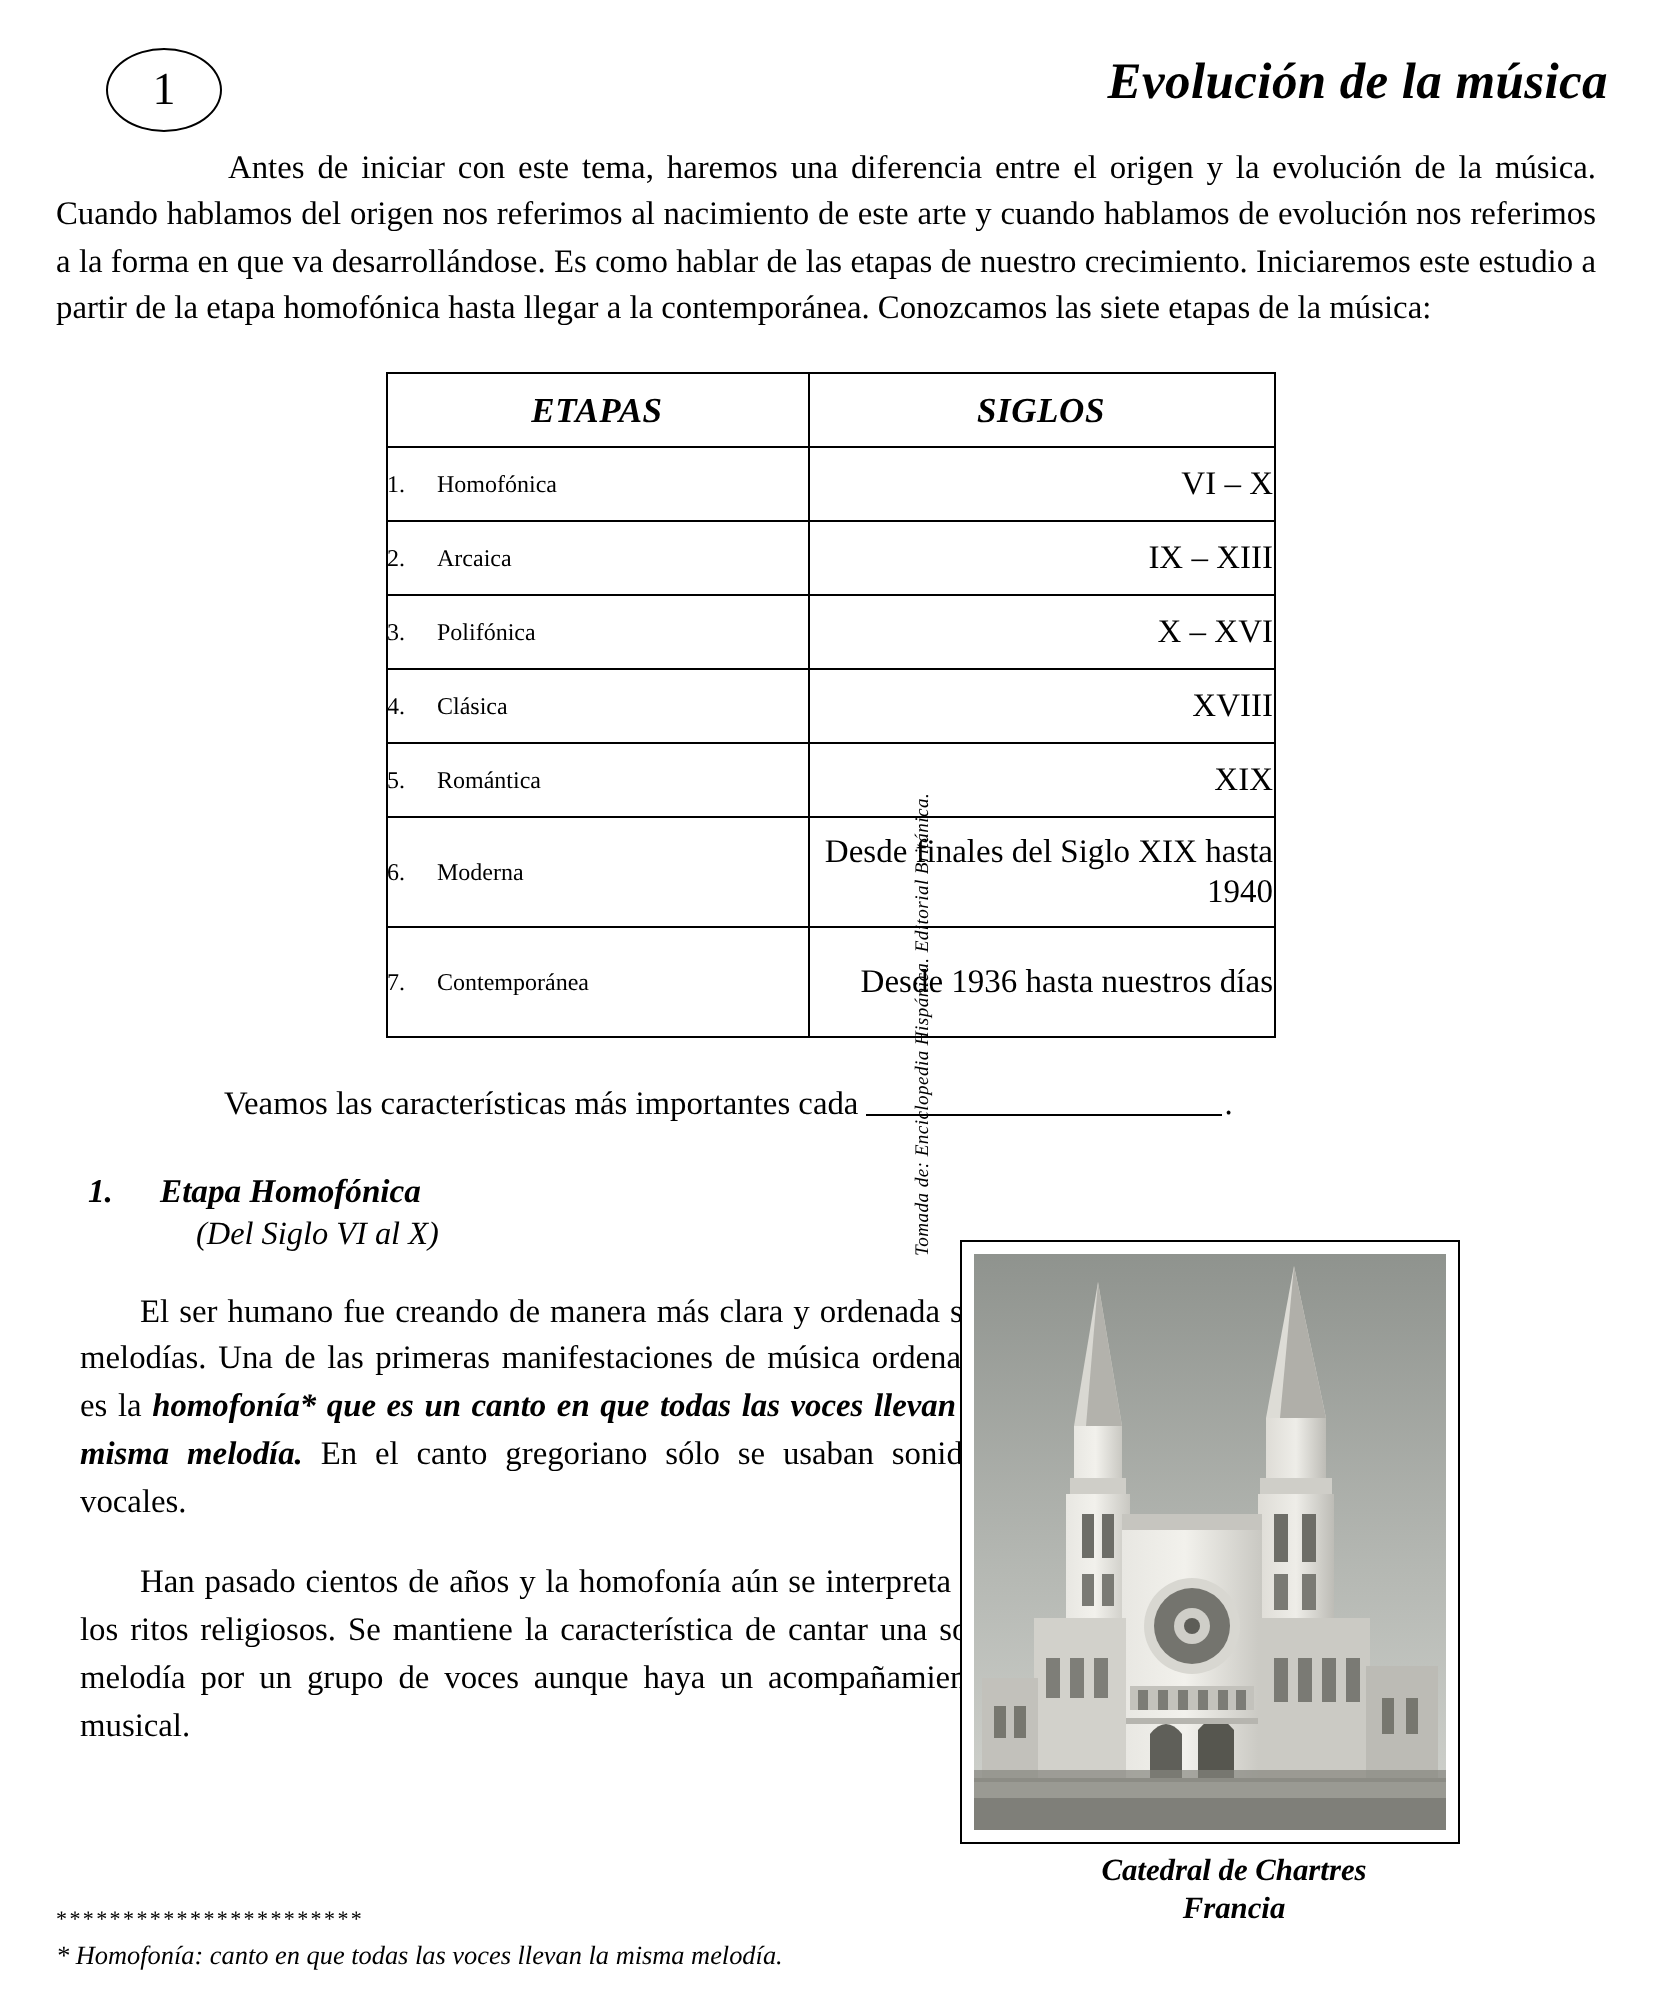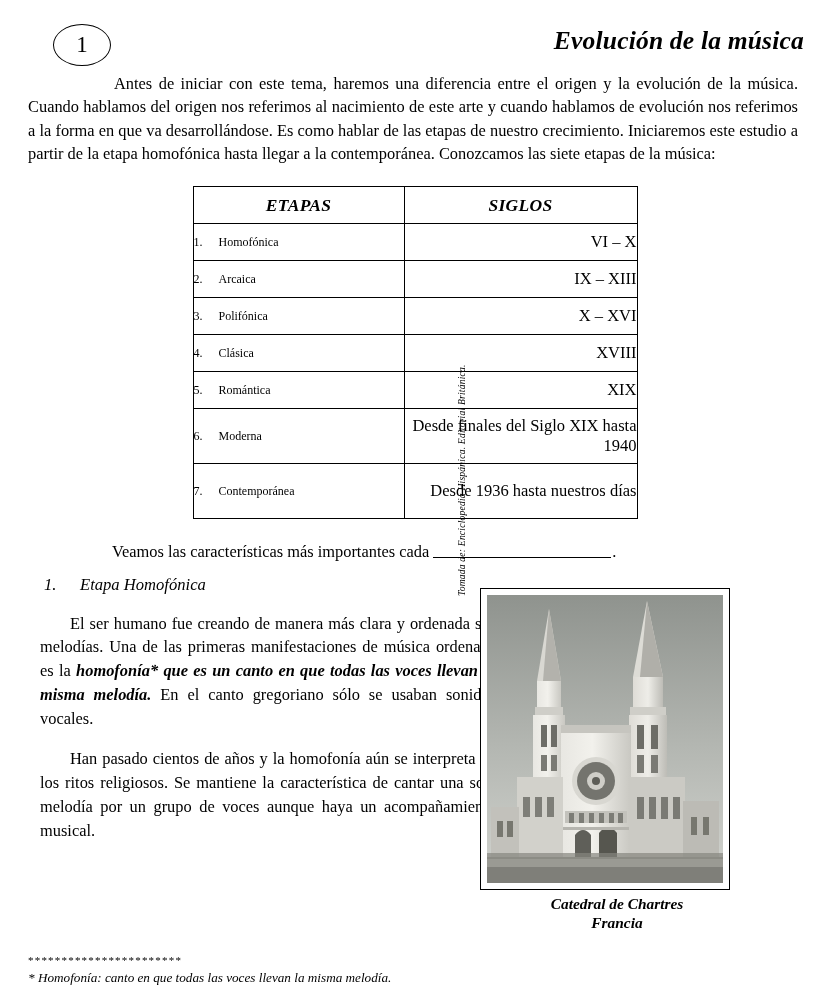--- a/index.html
+++ b/index.html
@@ -116,23 +116,23 @@
   .blank-line {
     display: inline-block;
     border-bottom: 1.3px solid #000;
     width: 178px;
     height: 13px;
     margin: 0 1px -1px 4px;
   }
 
   
   .section-head {
-    margin-top: 13px;
+    margin-top: 24px;
     font-size: 16.6px;
-    font-weight: normal;
+    font-weight: bold;
     font-style: italic;
     padding-left: 18px;
   }
   .section-head .sec-num {
     display: inline-block;
     width: 36px;
   }
   .section-sub {
     font-size: 16.2px;
     font-style: italic;
@@ -293,20 +293,21 @@
     </table>
   </div>
 
   <div class="veamos">
     <span>Veamos las características más importantes cada</span><span class="blank-line"></span><span>.</span>
   </div>
 
   <div class="section-head">
     <span class="sec-num">1.</span><span>Etapa Homofónica</span>
   </div>
+  <div class="section-sub">(Del Siglo VI al X)</div>
 
   <div class="body-area">
 
     <div class="figure">
       <div class="fig-credit">Tomada de: Enciclopedia Hispánica. Editorial Británica.</div>
       <div class="figure-frame">
         <svg class="figure-img" viewBox="0 0 236 288" preserveAspectRatio="none">
           <defs>
             <linearGradient id="sky" x1="0" y1="0" x2="0" y2="1">
               <stop offset="0%" stop-color="#8f938e"></stop>

